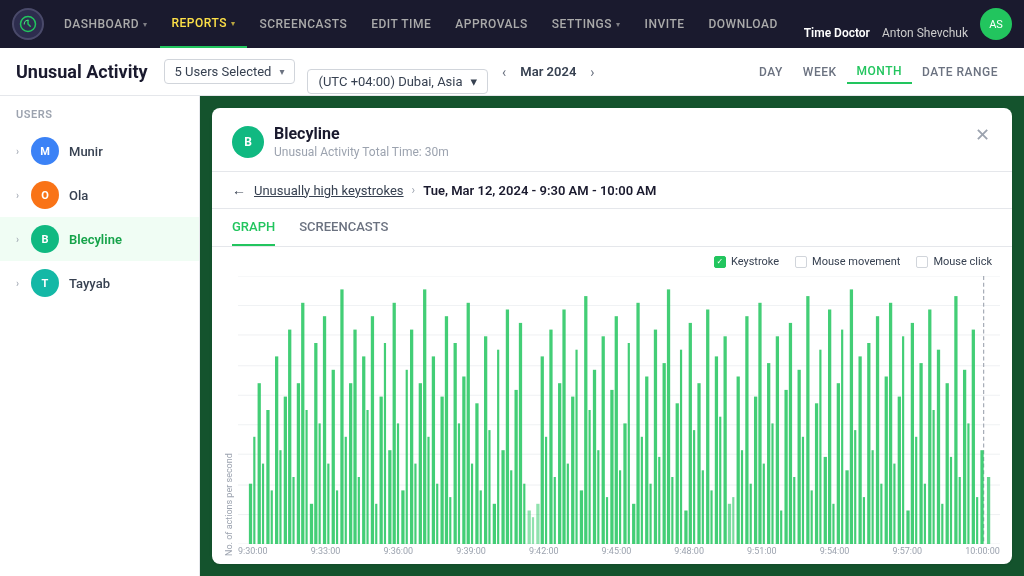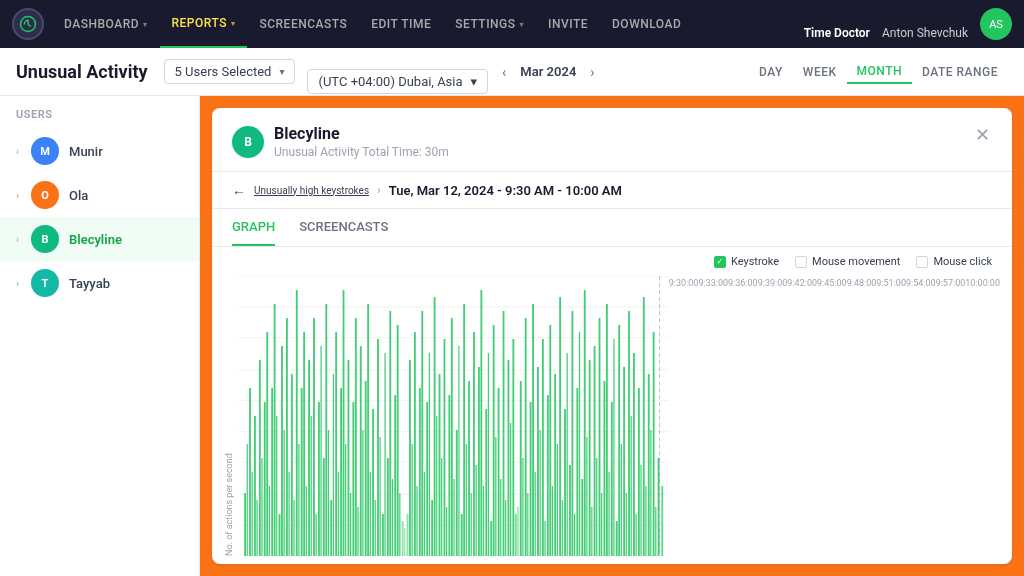--- a/index.html
+++ b/index.html
@@ -167,21 +167,21 @@
     }
     .view-tab.active {
       color: #22c55e;
       border-bottom: 2px solid #22c55e;
     }
 
     
     .main-content {
       display: flex;
       height: calc(576px - 96px);
-      background: #f97316;
+      background: #14532d;
     }
 
     
     .sidebar {
       width: 200px;
       background: #fff;
       flex-shrink: 0;
       border-right: 1px solid #e5e7eb;
       padding: 12px 0;
     }
@@ -291,21 +291,21 @@
       align-items: center;
       gap: 8px;
       border-bottom: 1px solid #e5e7eb;
     }
     .breadcrumb-back {
       cursor: pointer;
       color: #374151;
       font-size: 14px;
     }
     .breadcrumb-link {
-      font-size: 10px;
+      font-size: 13px;
       color: #374151;
       text-decoration: underline;
       cursor: pointer;
     }
     .breadcrumb-sep {
       color: #9ca3af;
       font-size: 12px;
     }
     .breadcrumb-current {
       font-size: 13px;
@@ -386,21 +386,21 @@
       font-size: 9px;
       color: #9ca3af;
       white-space: nowrap;
       margin-right: 4px;
       display: flex;
       align-items: center;
     }
     .chart-area {
       flex: 1;
       display: flex;
-      flex-direction: row;
+      flex-direction: column;
       position: relative;
     }
     .chart-svg {
       width: 100%;
       flex: 1;
     }
     .x-axis {
       display: flex;
       justify-content: space-between;
       padding: 2px 0 0 0;
@@ -429,20 +429,23 @@
     </div>
     <div class="nav-item active">
       <span>REPORTS</span>
       <span class="chevron">▾</span>
     </div>
     <div class="nav-item">
       <span>SCREENCASTS</span>
     </div>
     <div class="nav-item">
       <span>EDIT TIME</span>
+    </div>
+    <div class="nav-item">
+      <span>APPROVALS</span>
     </div>
     <div class="nav-item">
       <span>SETTINGS</span>
       <span class="chevron">▾</span>
     </div>
     <div class="nav-item">
       <span>INVITE</span>
     </div>
     <div class="nav-item">
       <span>DOWNLOAD</span>

